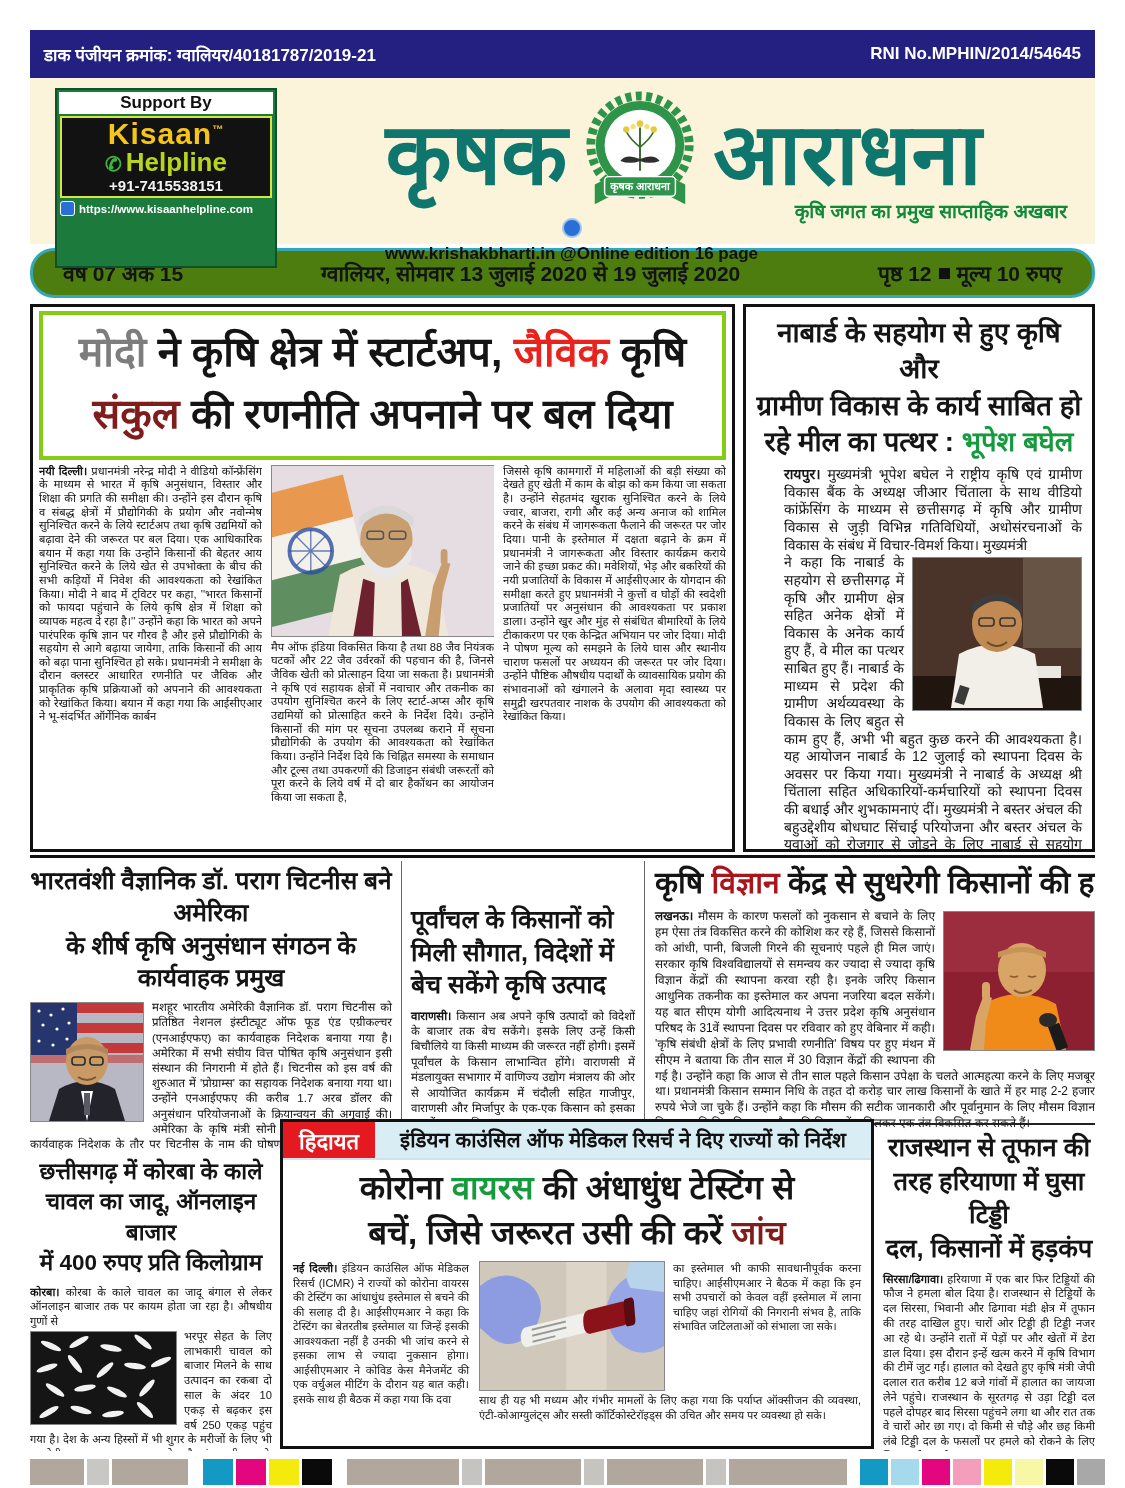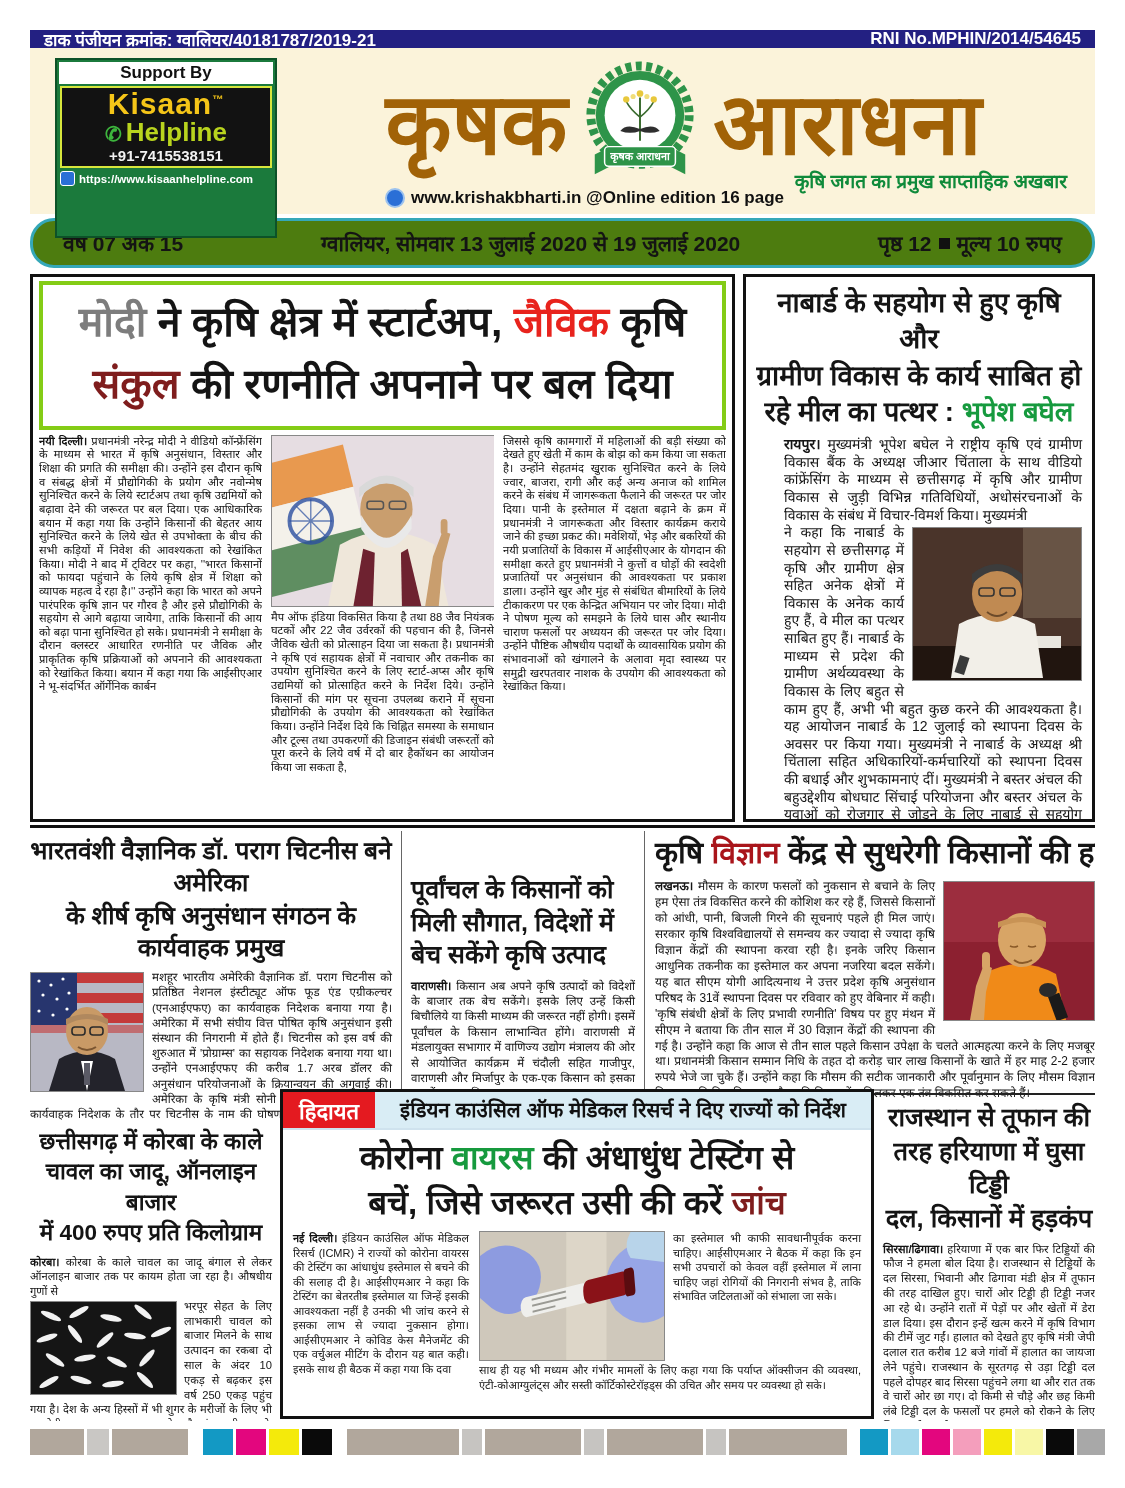--- a/index.html
+++ b/index.html
@@ -1,39 +1,39 @@
 <!DOCTYPE html>
 <html><head>
 <meta charset="utf-8">
 <style>
   html,body{margin:0;padding:0;background:#ffffff;}
   body{width:1125px;height:1488px;overflow:hidden;font-family:"Liberation Sans",sans-serif;color:#141414;}
   .page{position:relative;width:1125px;height:1488px;background:#fff;overflow:hidden;}
 
   
-  .topbar{margin:30px 30px 0;height:18px;background:#232082;color:#fff;display:flex;align-items:center;
+  .topbar{margin:30px 30px 0;height:48px;background:#232082;color:#fff;display:flex;align-items:center;
           justify-content:space-between;padding:0 14px;font-weight:700;font-size:17px;}
 
   
   .masthead{position:relative;margin:0 30px;height:166px;background:#fbf3da;}
   .kisaan-box{position:absolute;left:25px;top:10px;width:222px;height:180px;background:#1b7a3c;border:2px solid #0d5228;box-sizing:border-box;}
   .kb-support{background:#fff;color:#111;text-align:center;font-weight:700;font-size:17px;padding:1px 0;margin:2px;}
   .kb-inner{background:#121212;border:2px solid #d7e63c;margin:1px 3px;text-align:center;padding:1px 0 2px;}
   .kb-brand{color:#f5c518;font-weight:800;font-size:30px;line-height:1.0;letter-spacing:1px;}
   .kb-tm{font-size:11px;vertical-align:super;color:#f5c518;}
   .kb-brand2{color:#b9d41e;font-weight:800;font-size:26px;line-height:1.0;}
   .kb-phone-icon{color:#3db53d;font-size:20px;margin-right:4px;}
   .kb-num{color:#f2f2f2;font-weight:700;font-size:15px;margin-top:2px;}
   .kb-url{display:flex;align-items:center;gap:4px;color:#fff;font-weight:700;font-size:11.5px;padding:2px 3px;}
   .kb-globe{width:13px;height:13px;border-radius:3px;background:#2a6fd6;display:inline-block;border:1px solid #fff;}
   .title-row{position:absolute;left:252px;right:10px;top:12px;display:flex;align-items:center;justify-content:center;gap:14px;}
-  .title-word{color:#a16207;font-weight:800;font-size:86px;line-height:1.0;white-space:nowrap;}
+  .title-word{color:#0f766e;font-weight:800;font-size:86px;line-height:1.0;white-space:nowrap;}
   .logo{width:118px;height:128px;flex:0 0 auto;}
   .tagline{position:absolute;right:28px;top:120px;color:#0f8a3a;font-weight:800;font-size:19px;}
-  .webline{position:absolute;left:355px;top:140px;font-weight:800;font-size:17px;display:flex;align-items:center;gap:6px;color:#111;}
+  .webline{position:absolute;left:355px;top:140px;font-weight:800;font-size:17px;display:flex;align-items:center;gap:6px;color:#111;flex-direction:column;}
   .web-globe{width:16px;height:16px;border-radius:50%;background:#2a6fd6;display:inline-block;border:2px solid #9cc2ee;}
 
   
   .datebar{margin:4px 30px 0;height:44px;border:3px solid #35a8b8;border-radius:24px;display:flex;align-items:center;
            justify-content:space-between;padding:0 30px;font-weight:800;font-size:21px;background:#4d7c0f;}
   .db-right{display:flex;align-items:center;gap:7px;}
   .sq{width:11px;height:11px;background:#111;display:inline-block;}
 
   
   .mainrow{margin:6px 30px 0;display:flex;height:548px;}

